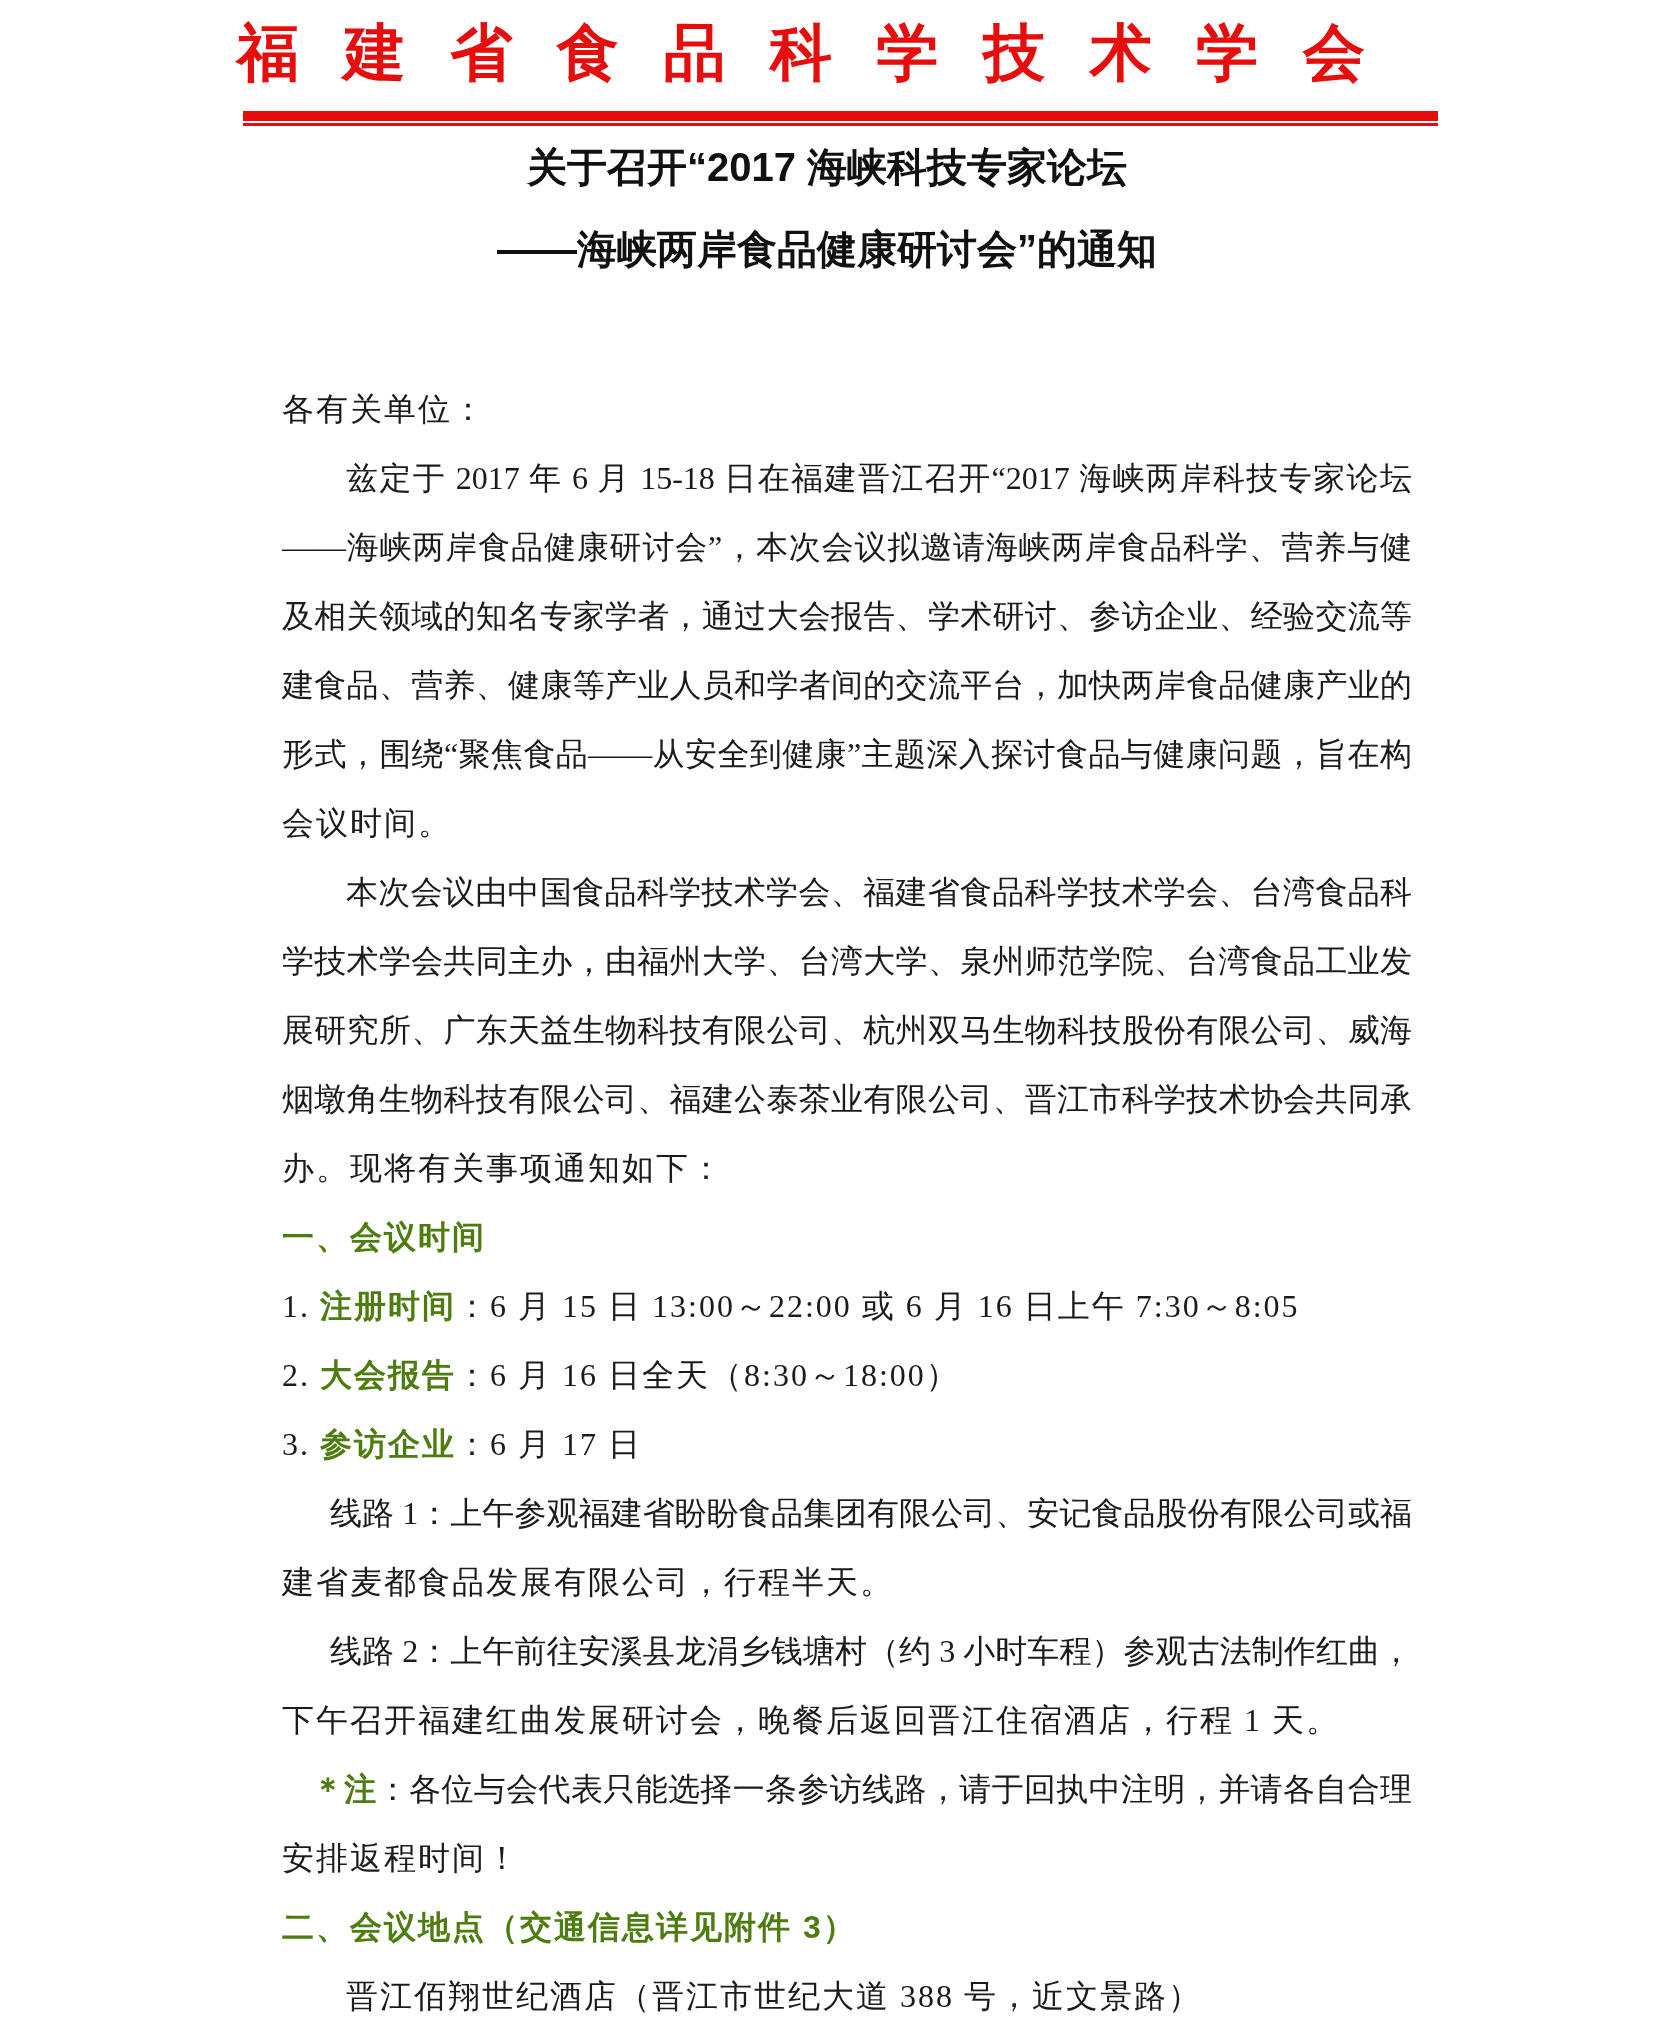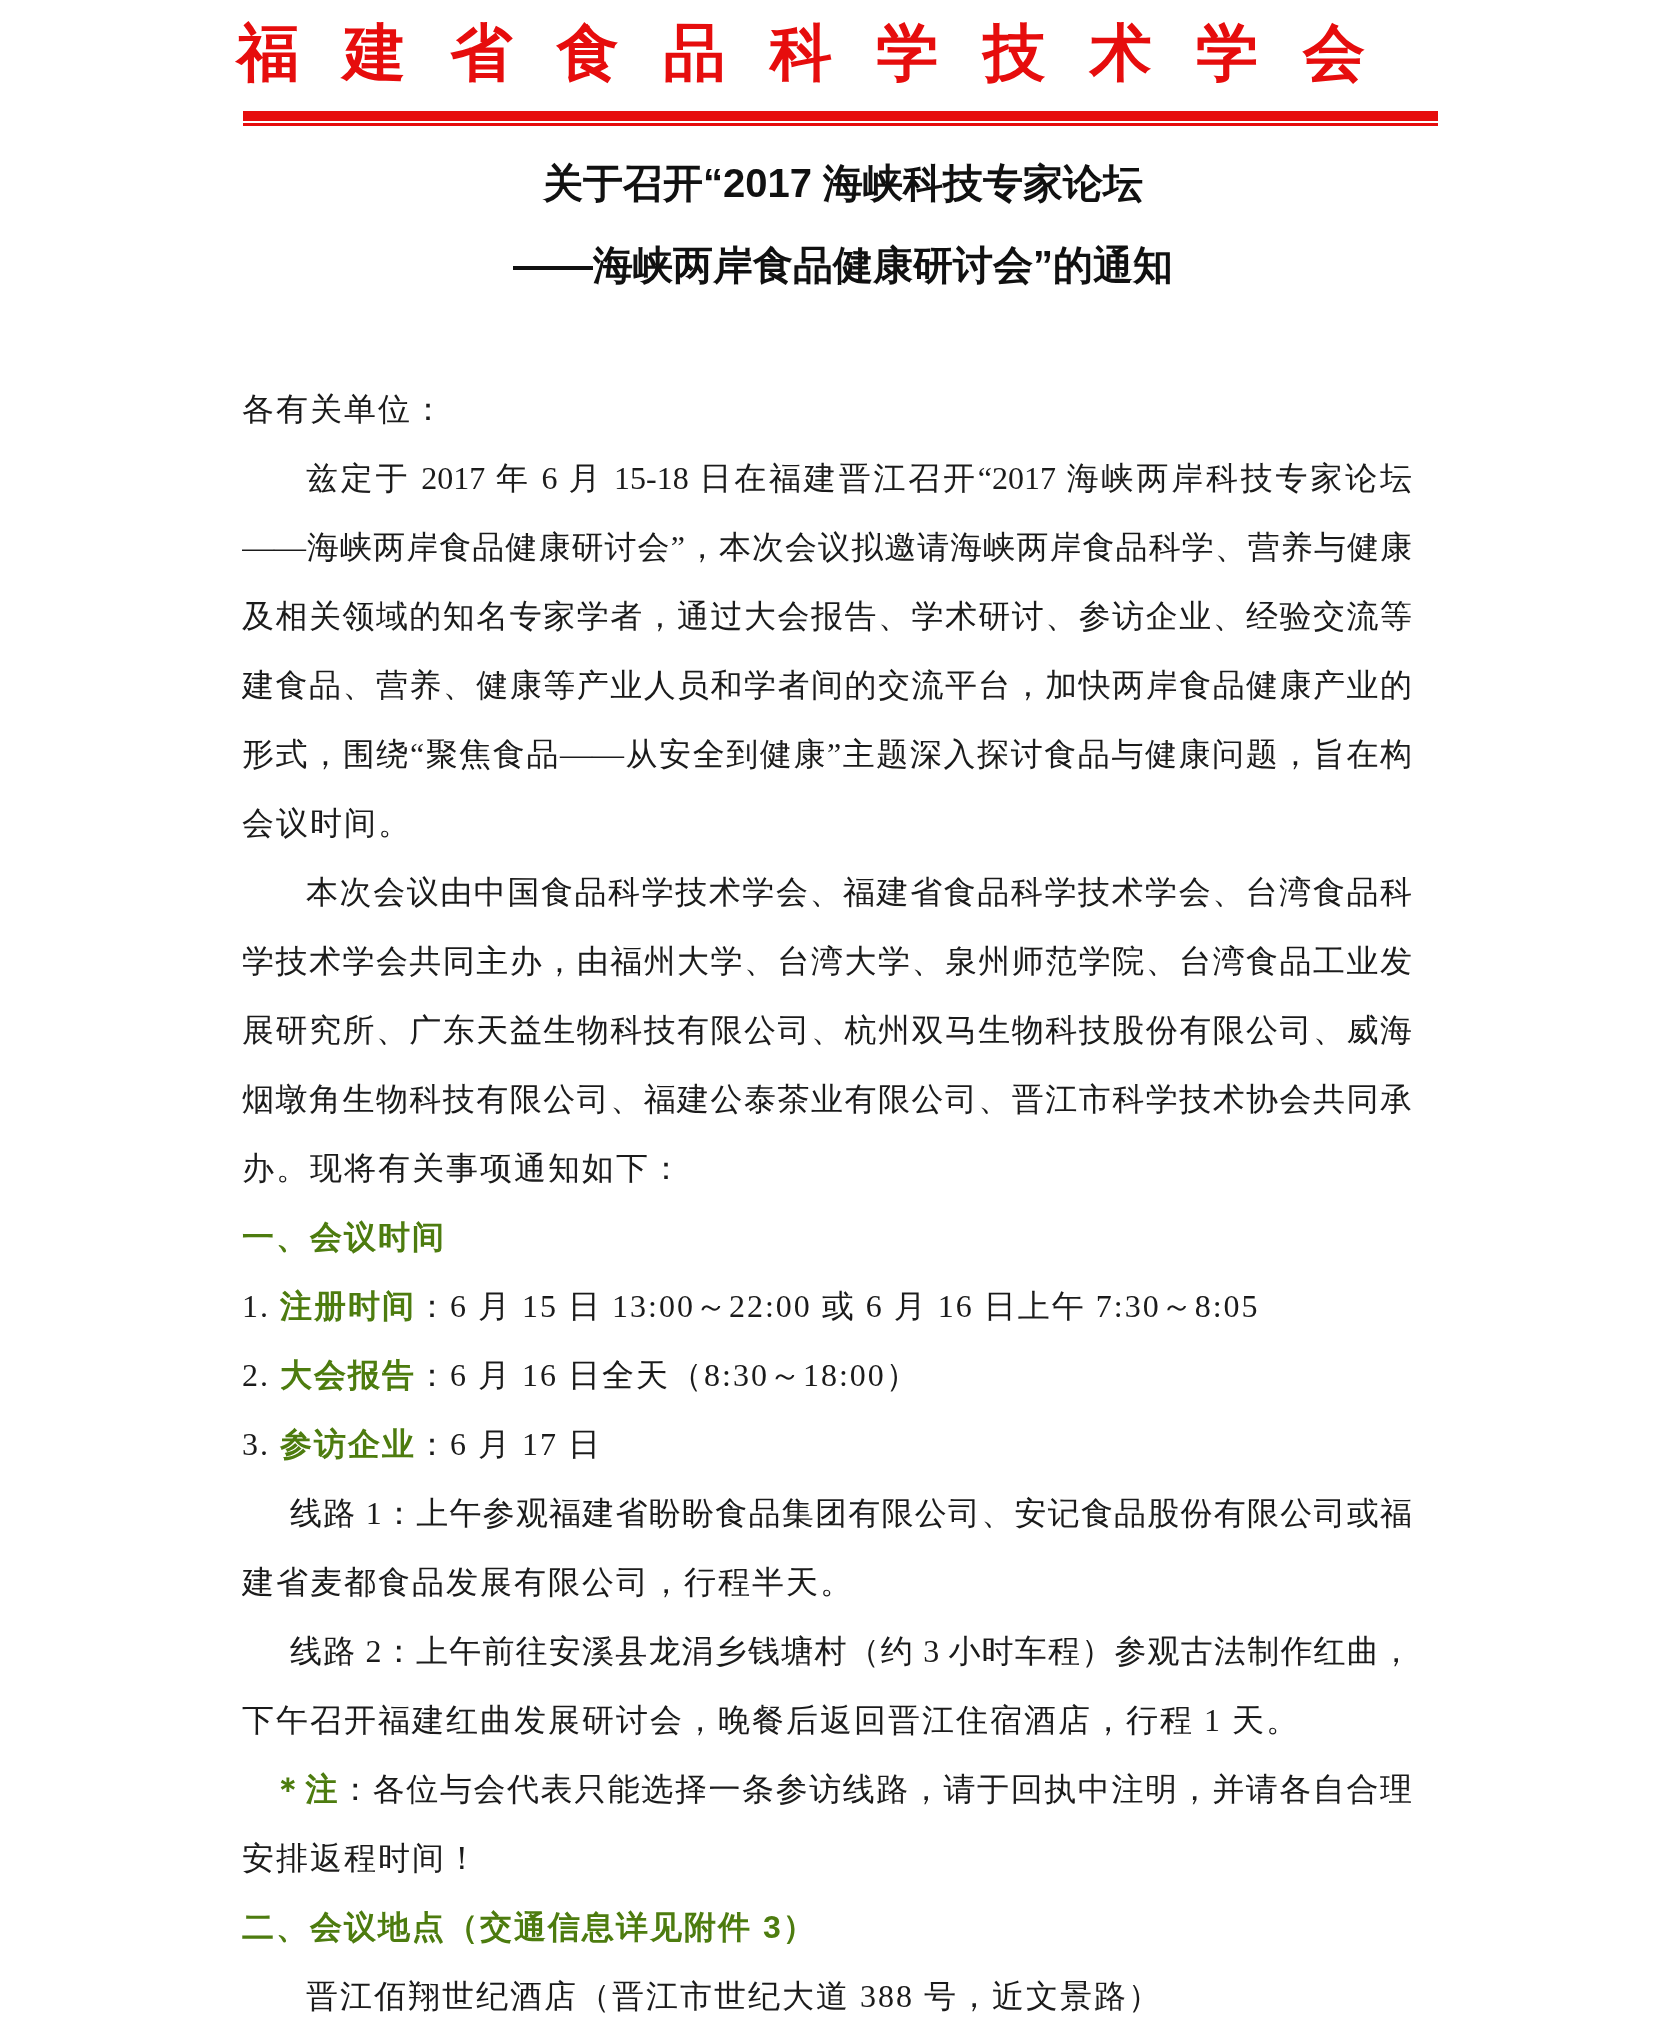--- a/index.html
+++ b/index.html
@@ -43,39 +43,40 @@
     position: absolute;
     left: 242px;
     width: 1170px;
     height: 58px;
     line-height: 58px;
     text-align: center;
     font-size: 40px;
     font-weight: 700;
     font-family: "Liberation Sans", "DejaVu Sans", sans-serif;
     color: #111111;
-    margin: 16px;
+    margin: 0;
     white-space: nowrap;
   }
   .doc-title.t1 { top: 138px; }
   .doc-title.t2 { top: 220px; }
 
   
   .doc-body {
     position: absolute;
     left: 242px; top: 375px;
     width: 1170px;
     font-size: 32px;
     line-height: 69px;
   }
   .line {
     height: 69px;
     overflow: hidden;
     letter-spacing: 2px;
     white-space: normal;
+    margin-left: 40px;
   }
   .line.just {
     letter-spacing: 0;
     text-align: justify;
     text-align-last: justify;
   }
   .ind-para  { text-indent: 64px; }
   .ind-route { text-indent: 48px; }
   .ind-note  { text-indent: 30px; }
   .line strong {

